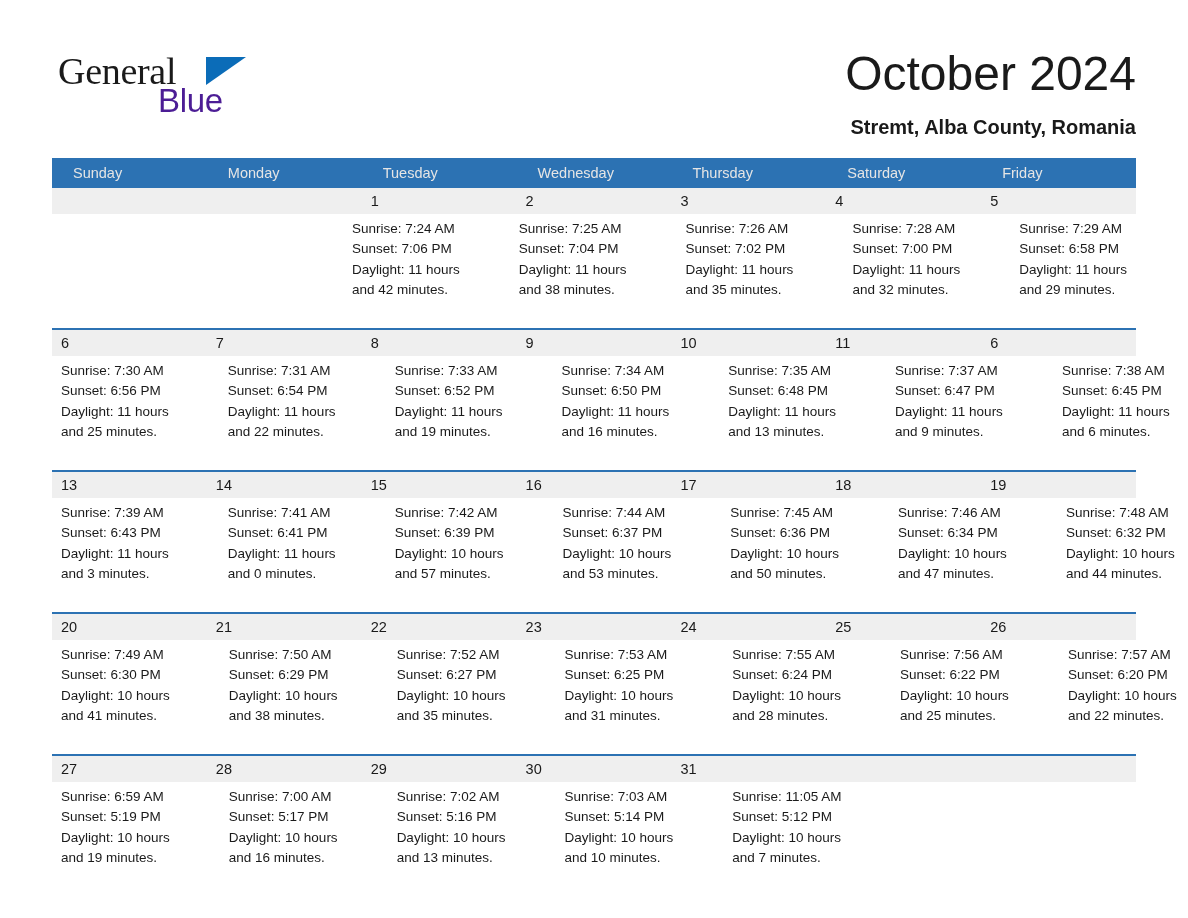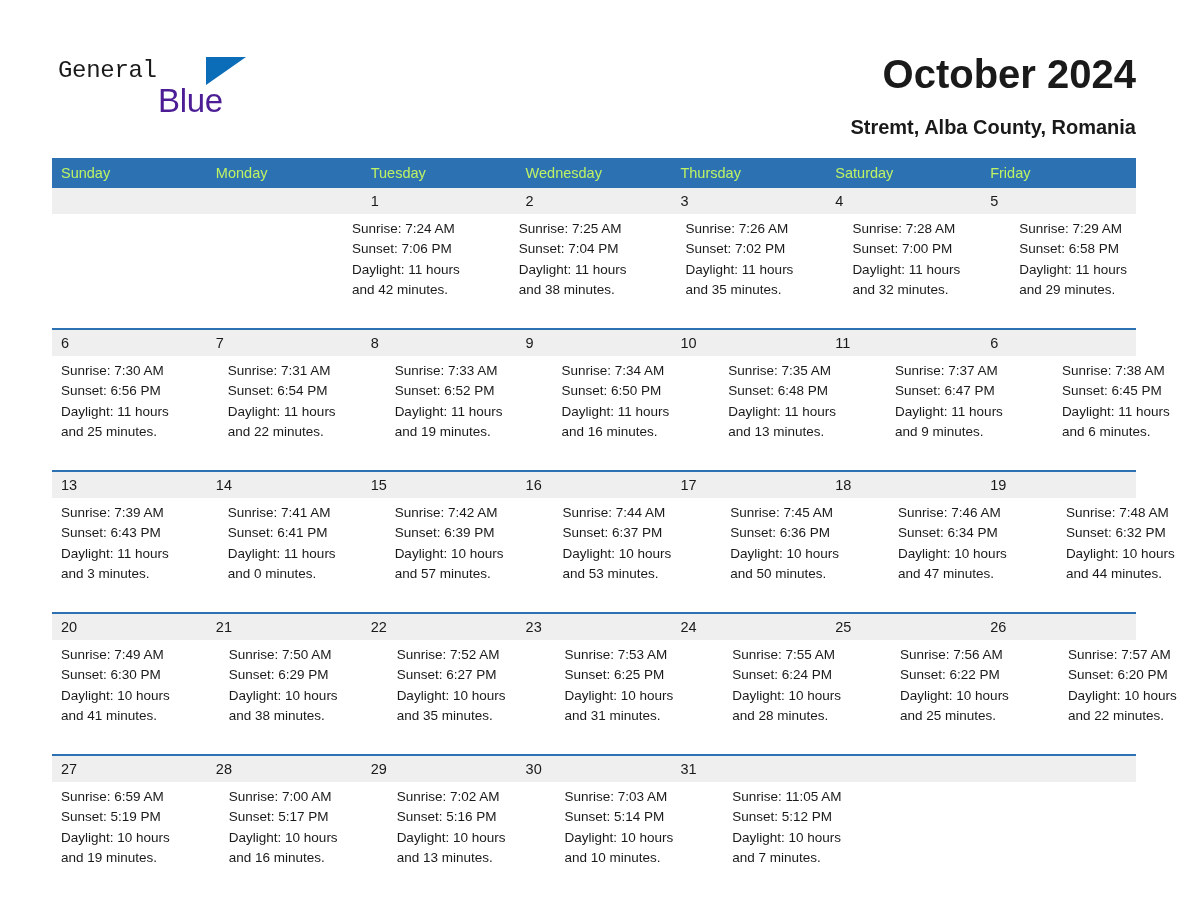--- a/index.html
+++ b/index.html
@@ -33,25 +33,25 @@
     position: absolute;
     left: 58px;
     top: 52px;
     width: 260px;
     height: 66px;
   }
   .logo-general {
     position: absolute;
     left: 0;
     top: 0;
-    font-size: 24px;
+    font-size: 38px;
     line-height: 38px;
     letter-spacing: -0.3px;
     color: #1a1a1a;
-    font-family: Liberation Mono, monospace;
+    font-family: Liberation Serif, serif;
   }
   .logo-tri {
     position: absolute;
     left: 148px;
     top: 5px;
     width: 0;
     height: 0;
     border-left: 40px solid #0b6cb8;
     border-bottom: 28px solid transparent;
   }
@@ -65,23 +65,23 @@
     color: #4c1d95;
   }
 
   .title-block {
     position: absolute;
     right: 52px;
     top: 50px;
     text-align: right;
   }
   .cal-title {
-    font-size: 40px;
+    font-size: 48px;
     line-height: 48px;
-    font-weight: bold;
+    font-weight: normal;
     color: #1a1a1a;
     margin: 0;
     letter-spacing: 0px;
   }
   .cal-subtitle {
     font-size: 20px;
     line-height: 26px;
     font-weight: bold;
     color: #1a1a1a;
     margin: 16px 0 0 5px;
@@ -94,24 +94,24 @@
     top: 158px;
     width: 1084px;
   }
   .weekdays {
     display: flex;
     background: #2c72b3;
     height: 30px;
   }
   .weekday {
     flex: 1 1 0;
-    color: #bef264;
+    color: #e5e5e5;
     font-size: 14.5px;
     line-height: 30px;
-    padding-left: 9px;
+    padding-left: 21px;
     box-sizing: border-box;
     white-space: nowrap;
   }
   .week-row {
     border-top: 2px solid #2c72b3;
   }
   .week-row:first-of-type {
     border-top: none;
   }
   .date-band {

